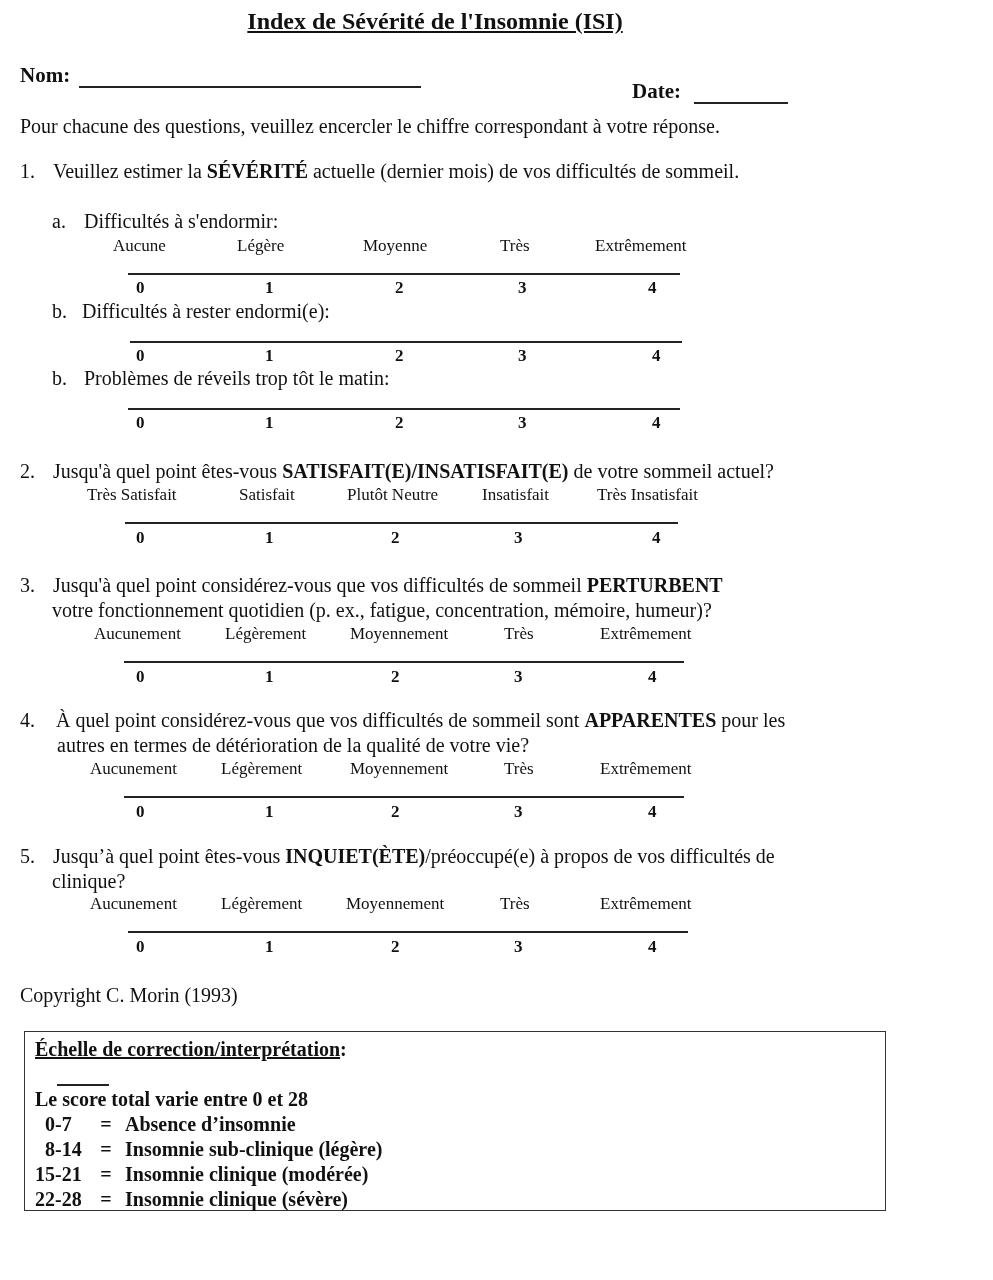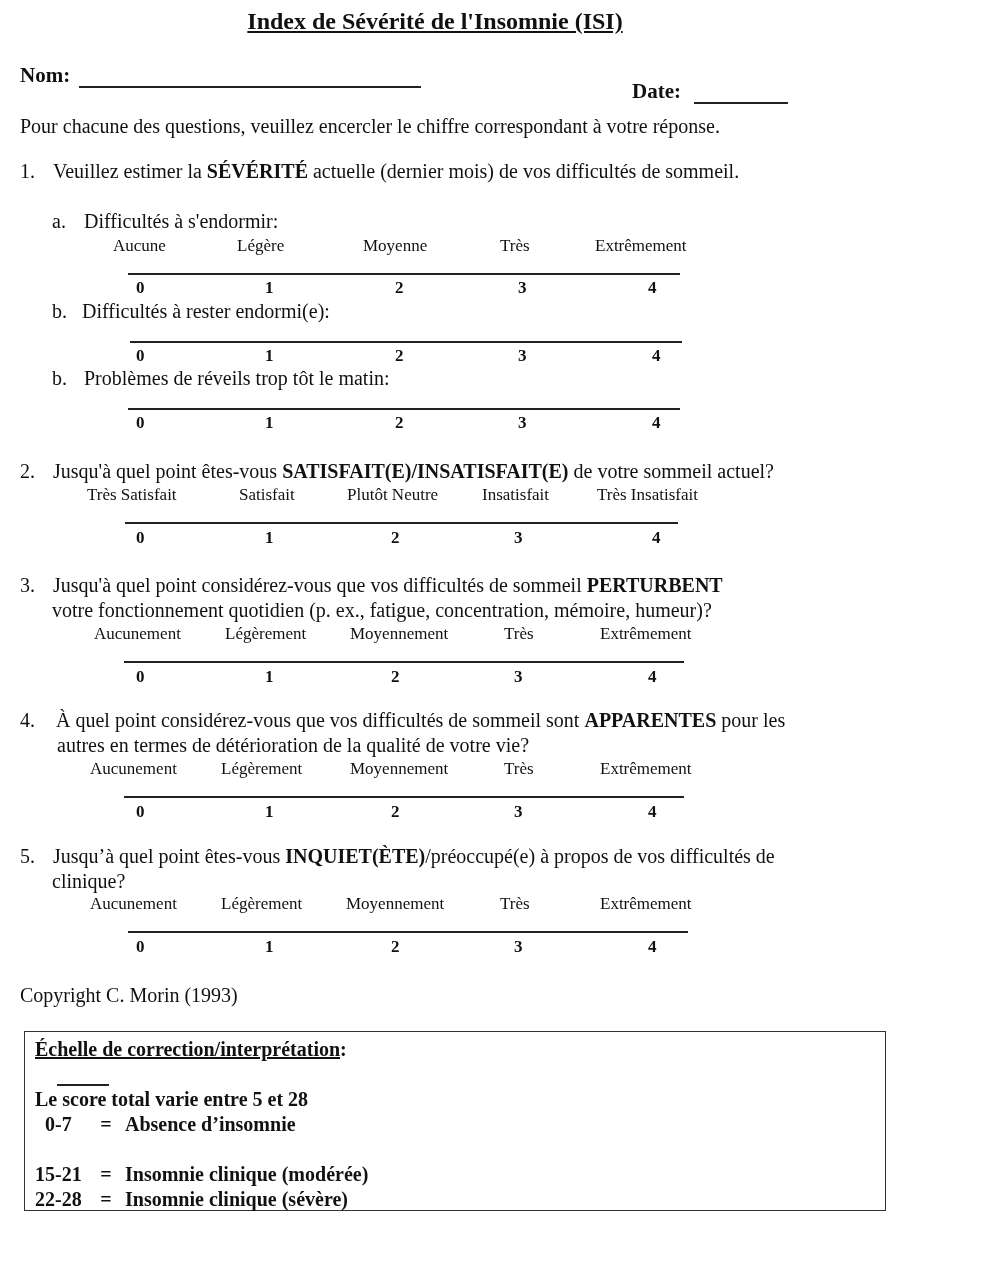--- a/index.html
+++ b/index.html
@@ -148,23 +148,26 @@
 
 <div class="abs txt" style="left:20px; top:984px;">Copyright C. Morin (1993)</div>
 
 <div class="scorebox">
   <div class="score-line" style="top:6px;">
     <span style="text-decoration:underline;">Échelle de correction/interprétation</span><span>:</span>
   </div>
   <div class="score-line" style="top:31px;">
     <span class="blank" style="width:52px; height:18px; margin-left:22px;"></span>
   </div>
-  <div class="score-line" style="top:56px;">Le score total varie entre 5 et 28</div>
+  <div class="score-line" style="top:56px;">Le score total varie entre 0 et 28</div>
   <div class="score-line" style="top:81px; left:10px;">
     <span class="range" style="text-align:left; padding-left:10px; width:42px;">0-7</span><span class="eq">=</span><span>Absence d’insomnie</span>
+  </div>
+  <div class="score-line" style="top:106px; left:10px;">
+    <span class="range" style="text-align:left; padding-left:10px; width:42px;">8-14</span><span class="eq">=</span><span>Insomnie sub-clinique (légère)</span>
   </div>
   <div class="score-line" style="top:131px; left:10px;">
     <span class="range" style="text-align:left; width:52px;">15-21</span><span class="eq">=</span><span>Insomnie clinique (modérée)</span>
   </div>
   <div class="score-line" style="top:156px; left:10px;">
     <span class="range" style="text-align:left; width:52px;">22-28</span><span class="eq">=</span><span>Insomnie clinique (sévère)</span>
   </div>
 </div>
 
 </body></html>

